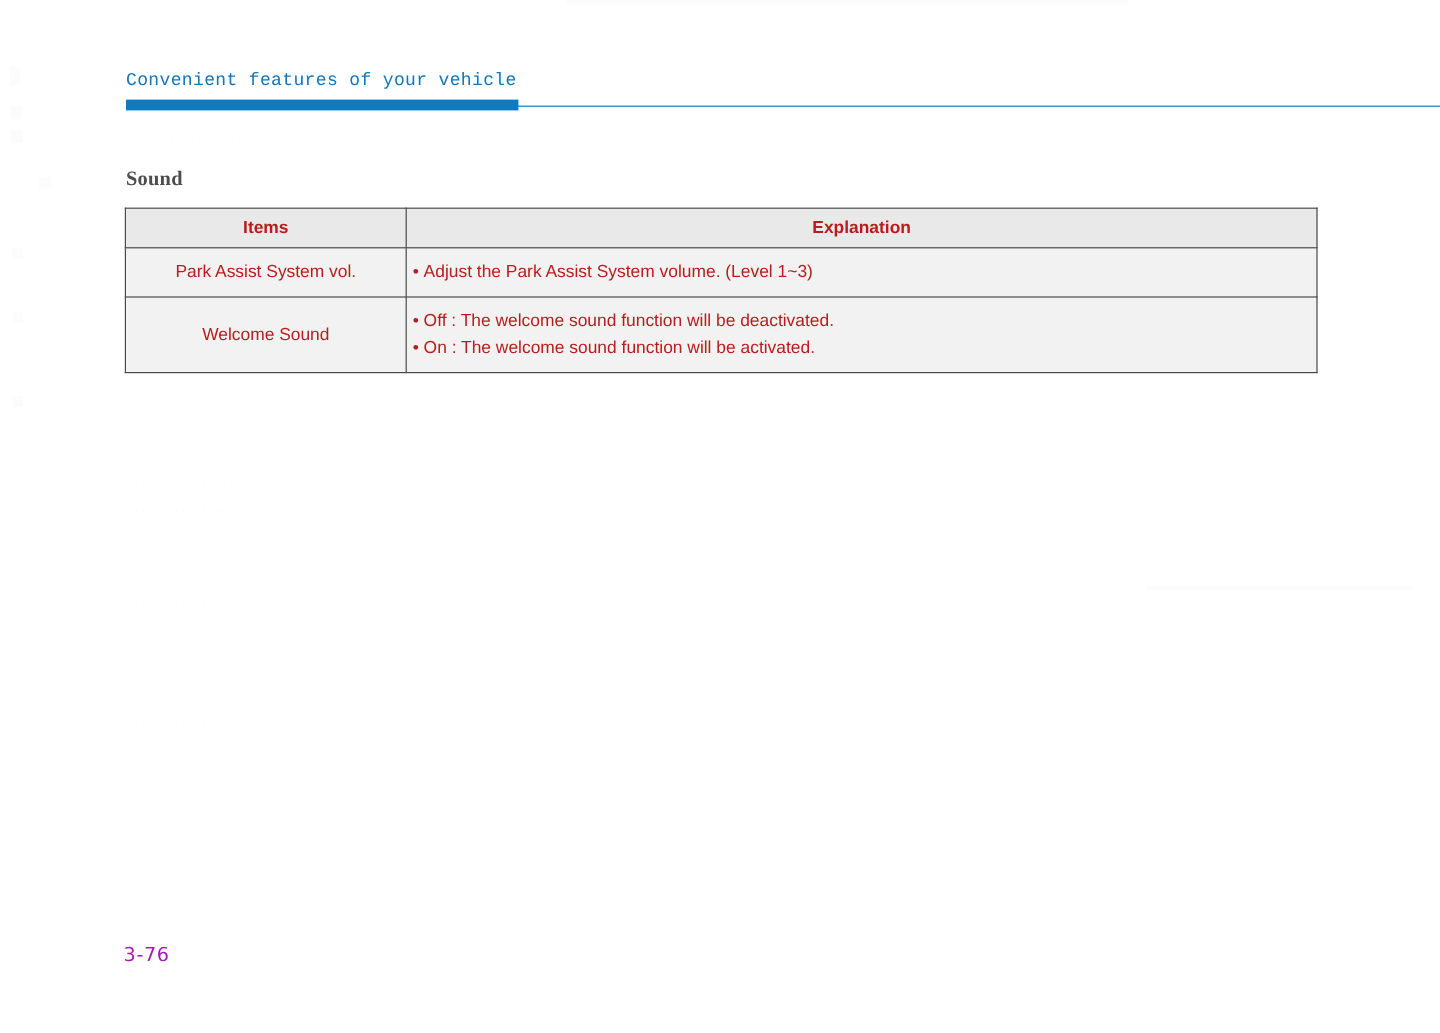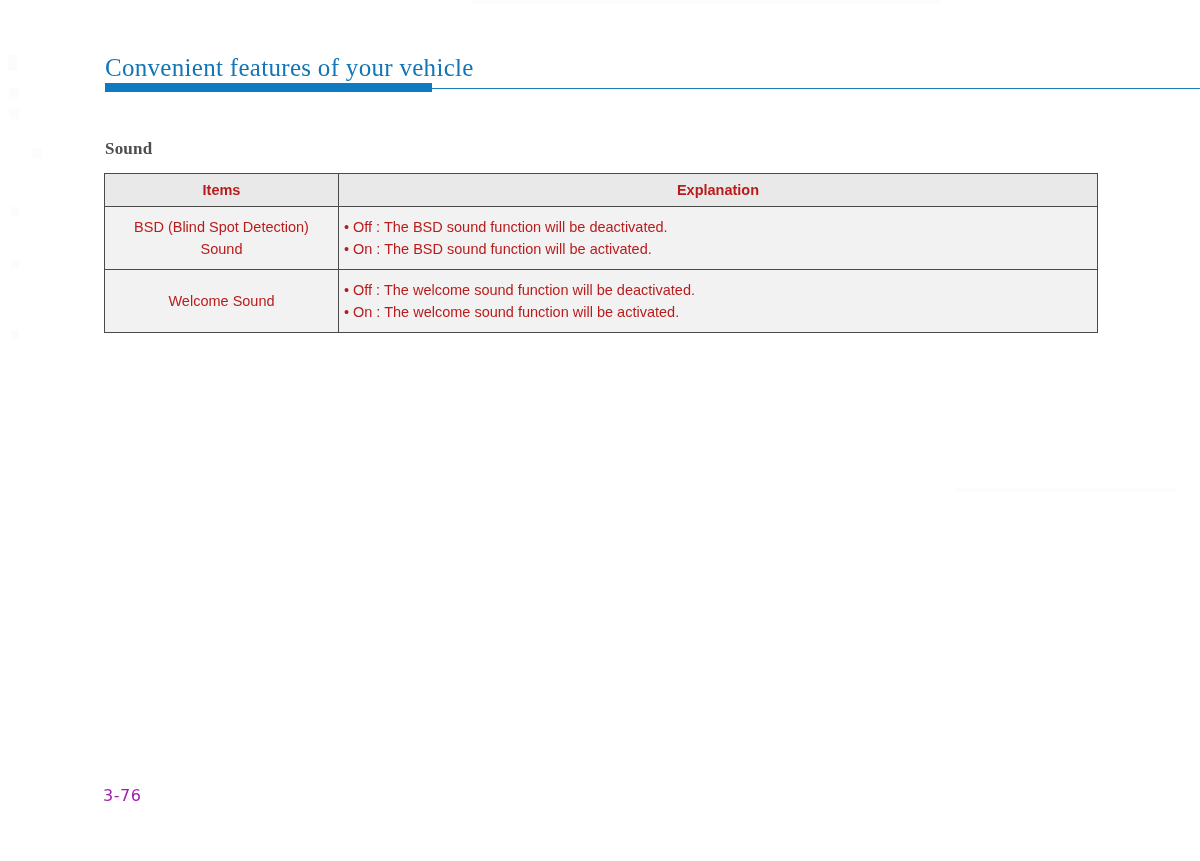--- a/index.html
+++ b/index.html
@@ -33,22 +33,22 @@
   }
 
   
   .page-header {
     position: absolute;
     left: 105px;
     top: 56px;
     width: 1095px;
   }
   .page-header-title {
-    font-family: Liberation Serif, serif;
-    font-size: 25px;
+    font-family: Liberation Mono, monospace;
+    font-size: 15px;
     color: #1275b8;
     letter-spacing: 0.3px;
     line-height: 24px;
     white-space: nowrap;
   }
   .header-rule {
     position: relative;
     height: 9px;
     margin-top: 3px;
   }
@@ -176,27 +176,23 @@
     <col class="col-explanation">
   </colgroup>
   <thead>
     <tr>
       <th>Items</th>
       <th>Explanation</th>
     </tr>
   </thead>
   <tbody>
     <tr>
-      <td class="cell-item">
-        <div>BSD (Blind Spot Detection)</div>
-        <div>Sound</div>
-      </td>
+      <td class="cell-item">Park Assist System vol.</td>
       <td class="cell-explanation">
-        <div class="bullet-line"><span class="dot">•</span><span>Off : The BSD sound function will be deactivated.</span></div>
-        <div class="bullet-line"><span class="dot">•</span><span>On : The BSD sound function will be activated.</span></div>
+        <div class="bullet-line"><span class="dot">•</span><span>Adjust the Park Assist System volume. (Level 1~3)</span></div>
       </td>
     </tr>
     <tr>
       <td class="cell-item">Welcome Sound</td>
       <td class="cell-explanation">
         <div class="bullet-line"><span class="dot">•</span><span>Off : The welcome sound function will be deactivated.</span></div>
         <div class="bullet-line"><span class="dot">•</span><span>On : The welcome sound function will be activated.</span></div>
       </td>
     </tr>
   </tbody>

